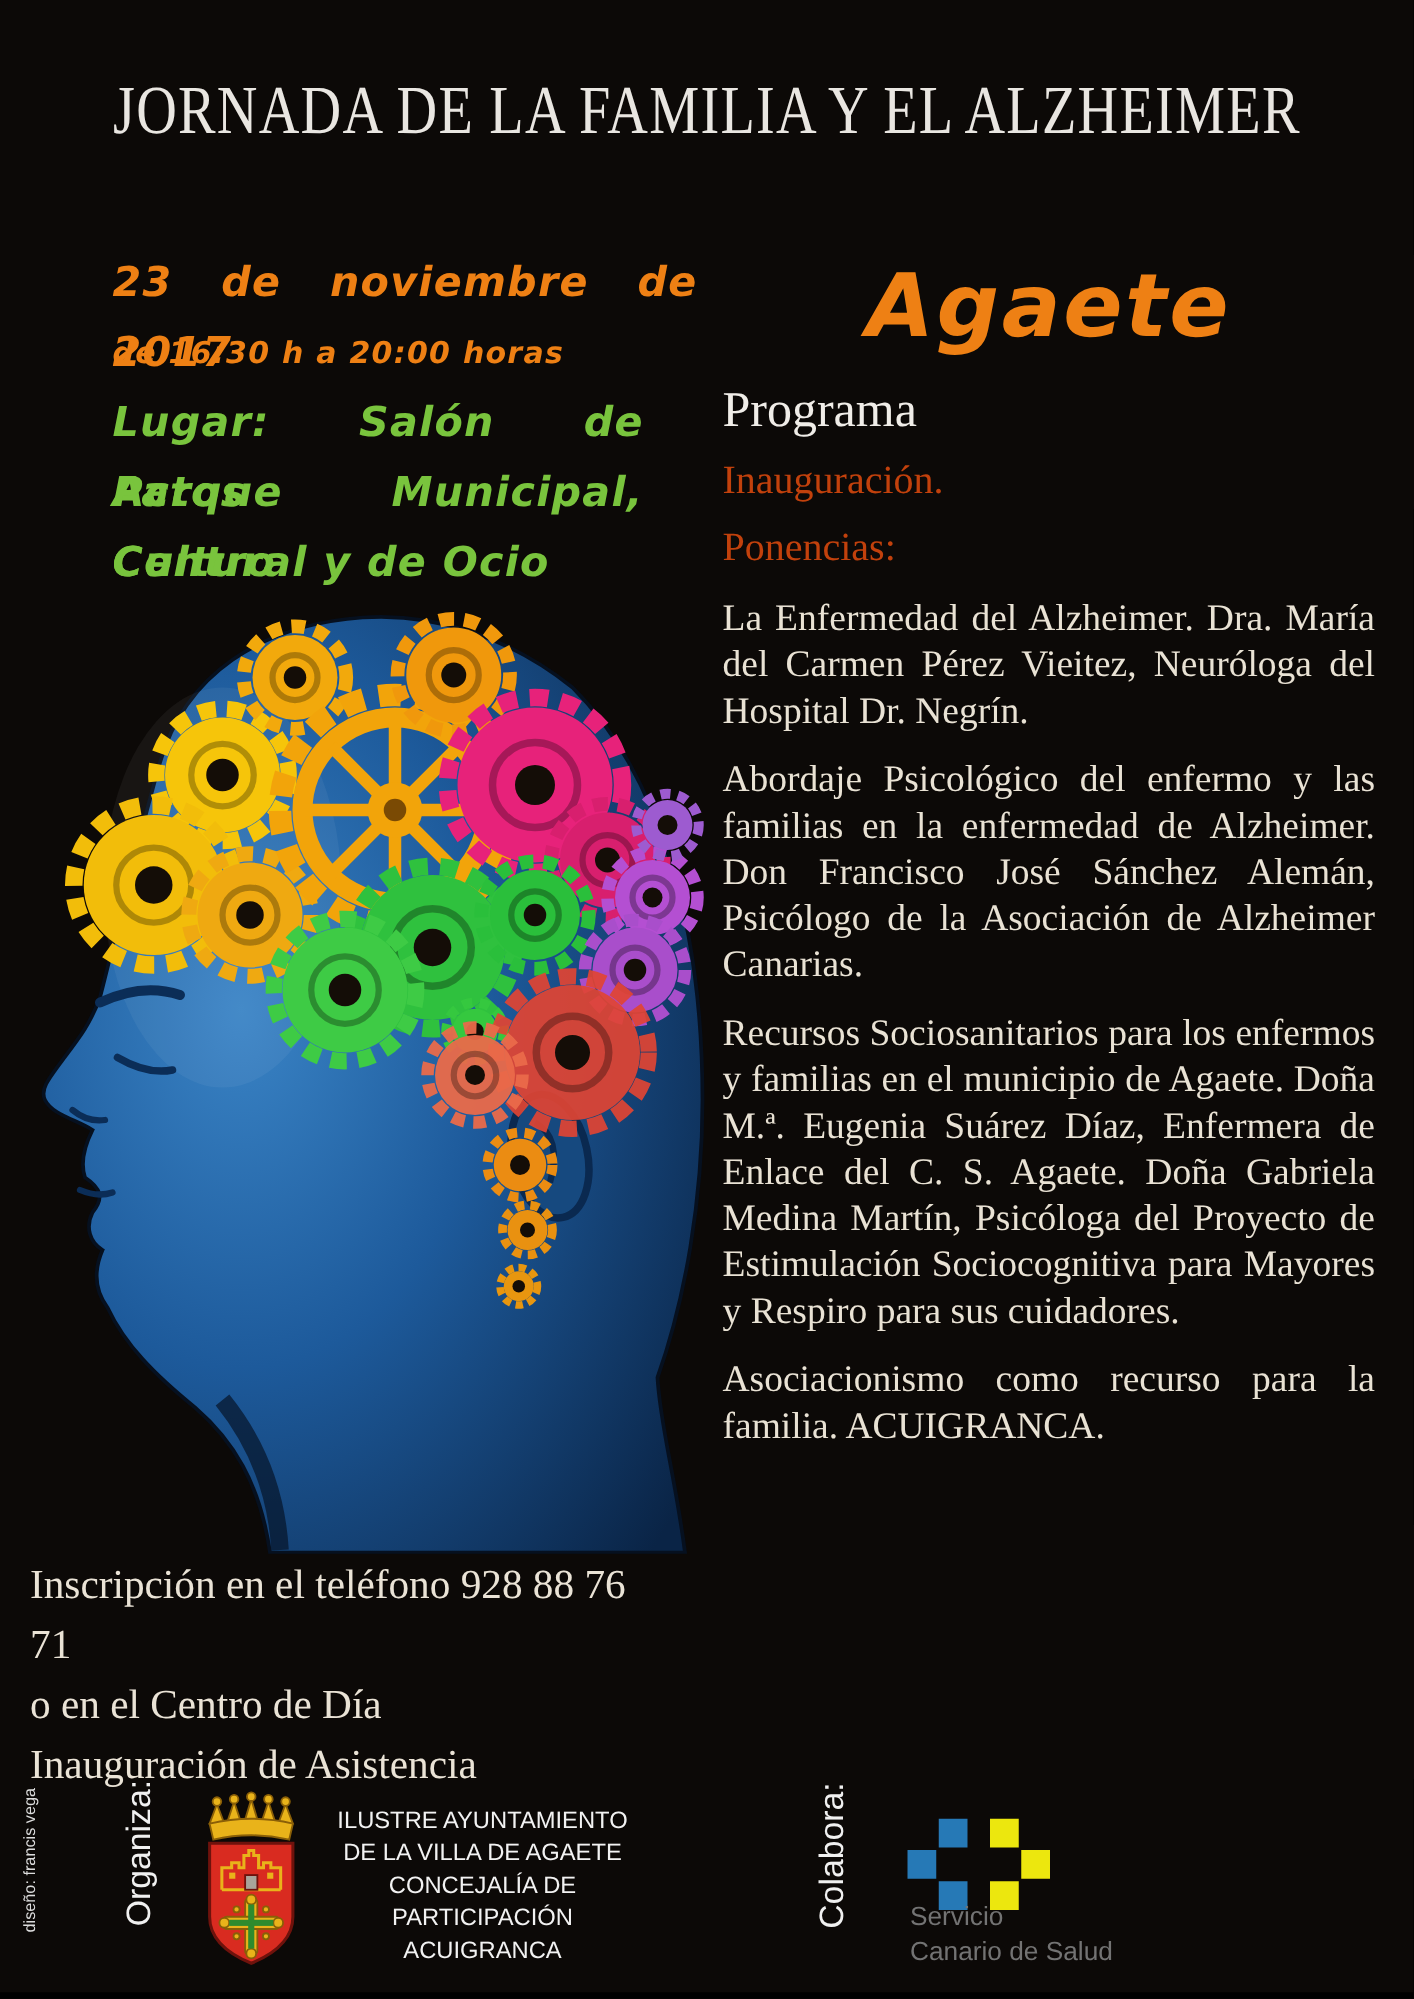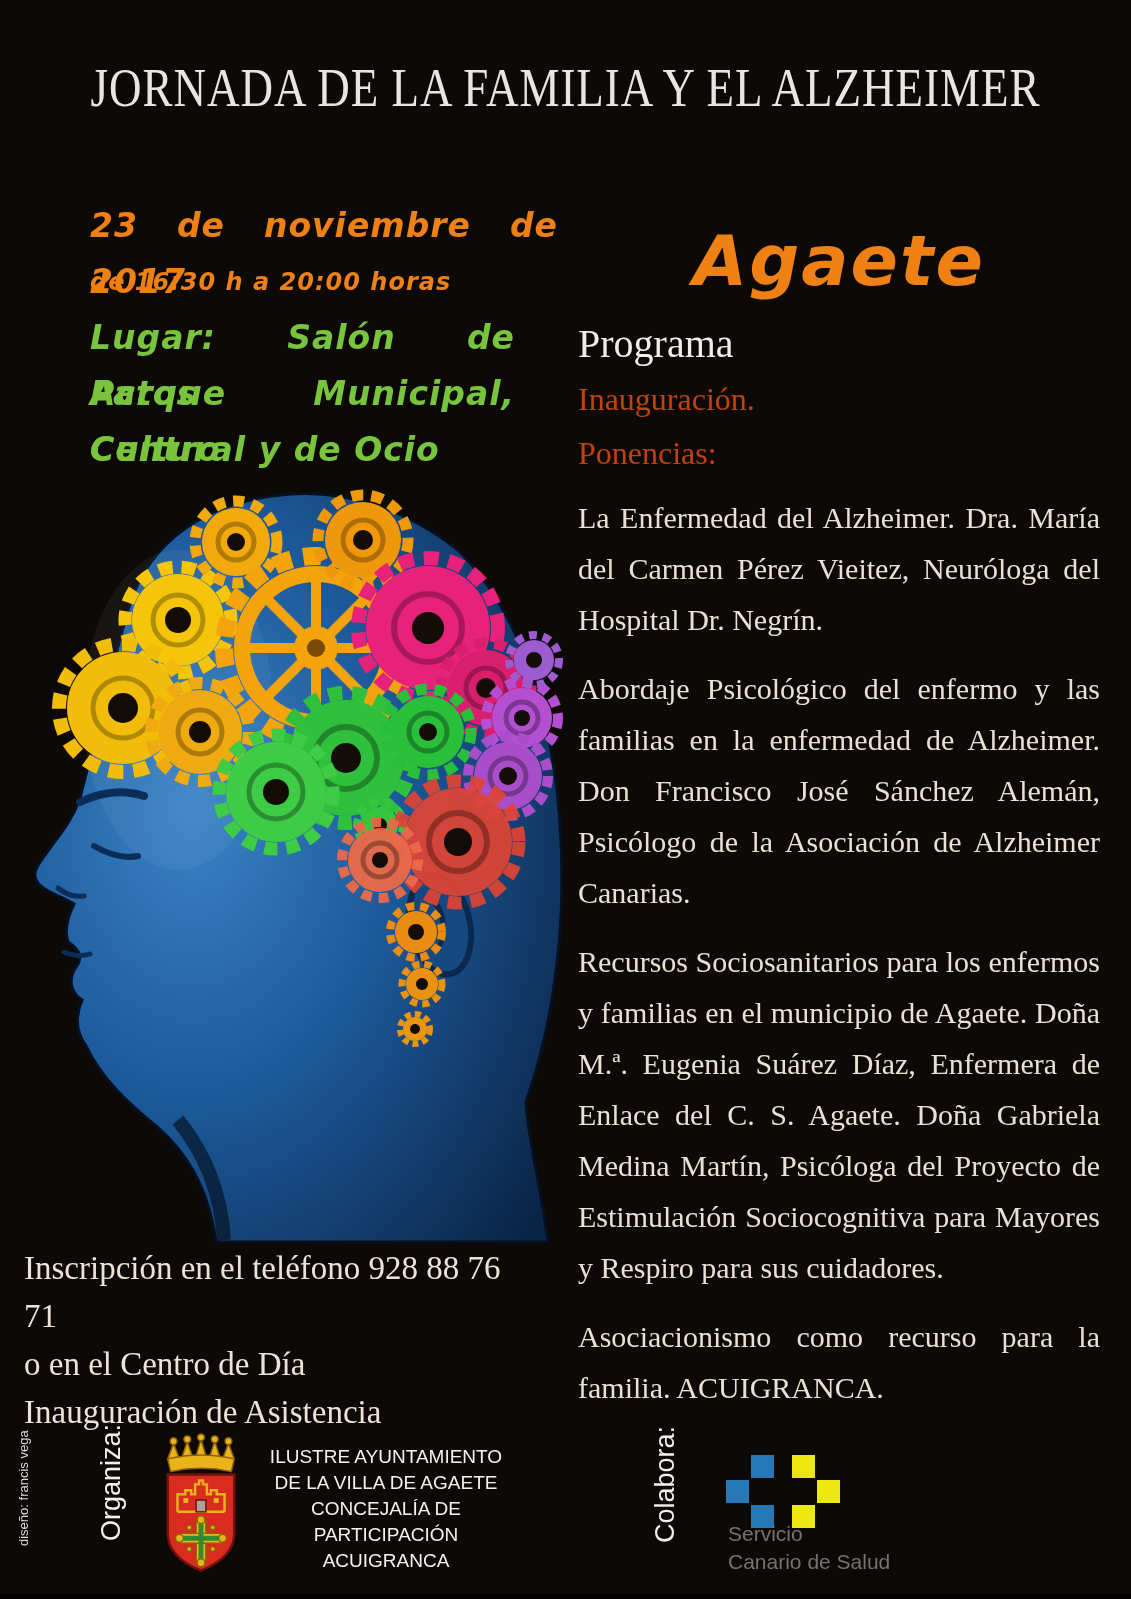--- a/index.html
+++ b/index.html
@@ -28,29 +28,29 @@
   .jl { text-align:justify; text-align-last:justify; }
   .w425 { width:425px; }
   
   .head-svg { position:absolute; left:28px; top:480px; }
   
   .registration {
     position:absolute; left:24px; top:1244px; width:516px;
     color:#eae3d6; font-size:33px; line-height:48px;
   }
   
-  .right-col { position:absolute; left:578px; top:226px; width:522px; }
+  .right-col { position:absolute; left:578px; top:210px; width:522px; }
   .agaete {
     font-family:"DejaVu Sans", sans-serif; font-style:italic; font-weight:bold;
     color:#ee8014; font-size:70px; line-height:1; text-align:center; letter-spacing:2px;
   }
   .programa { color:#f0ede8; font-size:40px; text-align:left; margin-top:24px; }
   .green-h { color:#c2410c; font-size:32px; margin-top:12px; line-height:1.3; }
   .talk {
-    color:#e9e2d4; font-size:30px; line-height:51px;
+    color:#e9e2d4; font-size:30px; line-height:37px;
     text-align:justify; margin:18px 0 0 0;
   }
   
   .vlabel {
     position:absolute; writing-mode:vertical-rl; transform:rotate(180deg);
     font-family:"Liberation Sans", sans-serif; color:#f0f0f0; text-align:center;
   }
   .organiza { left:96px; top:1398px; height:168px; font-size:27px; }
   .colabora { left:650px; top:1400px; height:168px; font-size:27px; }
   .credit   { left:16px;  top:1388px; height:200px; font-size:13px; color:#dcdcdc; }

